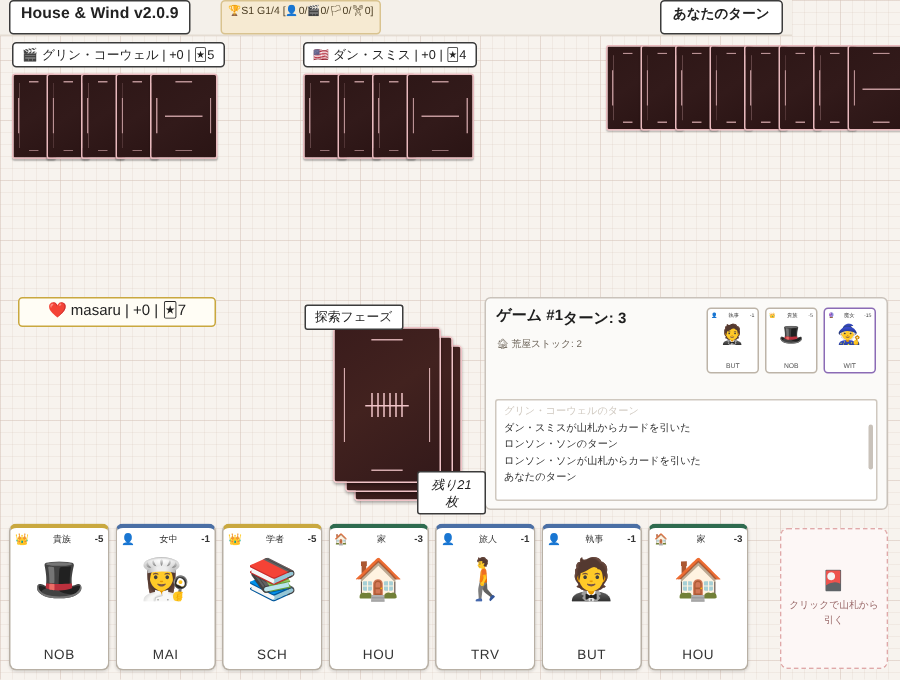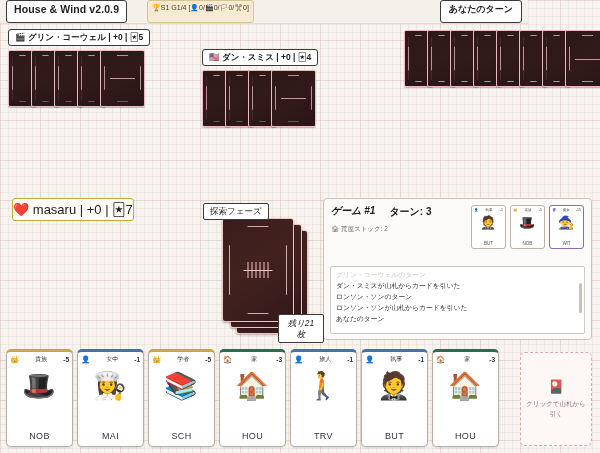--- a/index.html
+++ b/index.html
@@ -44,21 +44,21 @@
   }
 
   
   .opp {
     position: absolute;
   }
   .opp-name {
     display: inline-block;
     background: #ffffff; border: 1px solid #3b3b3b; border-radius: 3px;
     font-size: 8.5px; color: #222; padding: 3px 6px; line-height: 1;
-    white-space: nowrap; font-weight: 700;
+    white-space: nowrap; font-weight: 400;
   }
   .backrow { margin-top: 4px; display: flex; }
   .cardback {
     width: 29px; height: 57px;
     background: linear-gradient(145deg, #2e1717 0%, #321a1a 50%, #2a1414 100%);
     border: 1px solid #e8b9bd;
     border-radius: 2px;
     margin-right: -6px;
     position: relative;
     box-shadow: 0 1px 1px rgba(0,0,0,.25);
@@ -76,21 +76,21 @@
   .cardback.wide { width: 45px; }
   .cardback.wide::after {
     content: ""; position: absolute; left: 20%; top: 50%; width: 60%; height: 1px;
     background: rgba(232,185,189,.8);
   }
 
   
   .me-chip {
     position: absolute; left: 12px; top: 198px;
     background: #fffdf5; border: 1px solid #c9a83f; border-radius: 3px;
-    font-size: 13px; color: #222; padding: 4px 0; line-height: 1;
+    font-size: 10px; color: #222; padding: 4px 19px; line-height: 1;
     white-space: nowrap;
   }
 
   
   .phase-chip {
     position: absolute; left: 203px; top: 203px;
     background: #ffffff; border: 1px solid #3b3b3b; border-radius: 2px;
     font-size: 8.5px; color: #222; padding: 3px 6px; line-height: 1; z-index: 6;
   }
   .deck { position: absolute; left: 222px; top: 218px; width: 100px; height: 118px; font-style: italic; }
@@ -127,22 +127,22 @@
     text-align: center; width: 46px;
   }
 
   
   .gamepanel {
     position: absolute; left: 323px; top: 198px; width: 269px; height: 142px;
     background: #fbfaf8; border: 1px solid #c9c2ba; border-radius: 4px;
     padding: 6px 7px;
   }
   .gp-head { display: flex; align-items: flex-start; }
-  .gp-title { font-size: 10px; font-weight: bold; color: #1e1e1e; line-height: 1.2; font-style: italic; }
-  .gp-turn { font-size: 10px; font-weight: bold; color: #1e1e1e; margin-left: 14px; }
+  .gp-title { font-size: 10px; font-weight: bold; color: #1e1e1e; line-height: 1.2; }
+  .gp-turn { font-size: 10px; font-weight: bold; color: #1e1e1e; }
   .gp-sub { font-size: 6.5px; color: #6d6459; margin-top: 6px; }
   .market-wrap { position: absolute; right: 7px; top: 6px; width: 118px; }
   .market-chip {
     background: #f4ead0; border: 1px solid #d8c896; border-radius: 3px;
     font-size: 8.5px; color: #3a3020; padding: 4px 6px; line-height: 1;
     text-align: center; margin: 0 auto 4px auto; width: 66px;
   }
   .market-row { display: flex; gap: 4px; justify-content: flex-end; }
   .mini {
     width: 35px; height: 44px; background: #ffffff;
@@ -209,21 +209,21 @@
   <div class="opp-name">🎬 グリン・コーウェル | +0 | 🃏5</div>
   <div class="backrow">
     <div class="cardback"></div>
     <div class="cardback"></div>
     <div class="cardback"></div>
     <div class="cardback"></div>
     <div class="cardback wide"></div>
   </div>
 </div>
 
-<div class="opp" style="left:202px; top:26px;margin-top:20px;">
+<div class="opp" style="left:202px; top:26px;">
   <div class="opp-name">🇺🇸 ダン・スミス | +0 | 🃏4</div>
   <div class="backrow">
     <div class="cardback"></div>
     <div class="cardback"></div>
     <div class="cardback"></div>
     <div class="cardback wide"></div>
   </div>
 </div>
 
 <div class="opp" style="left:404px; top:26px;">

